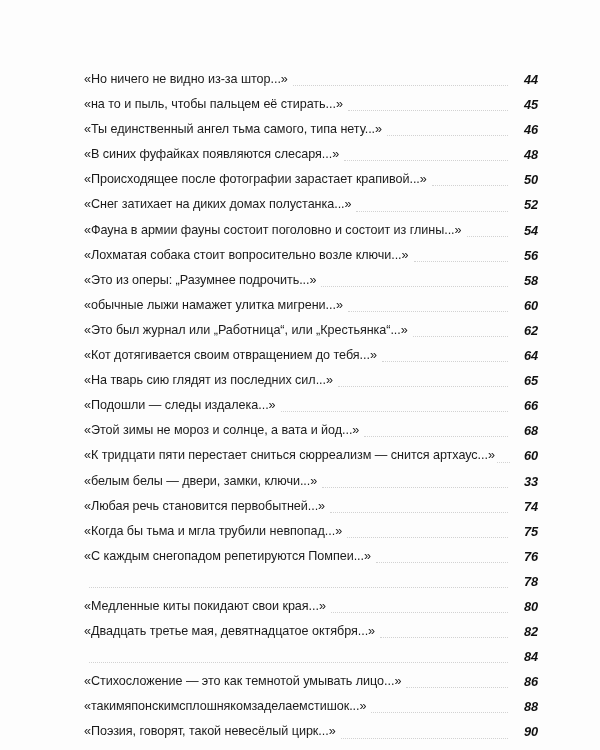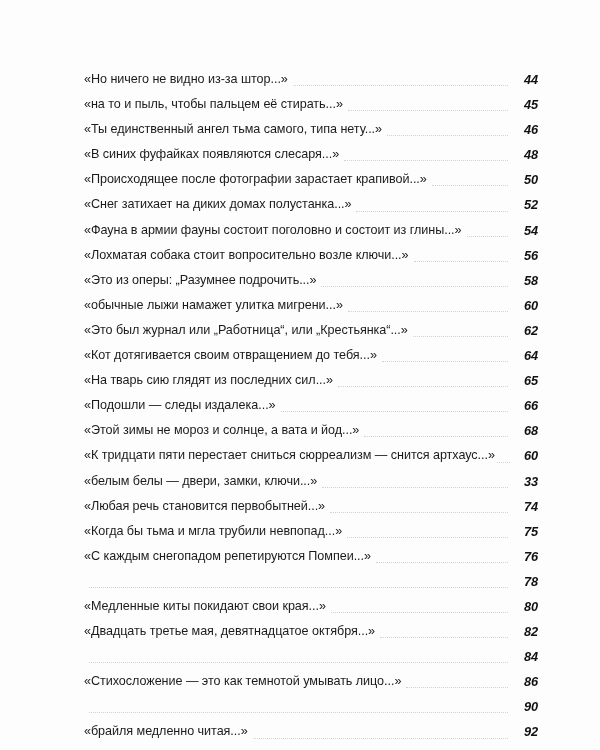--- a/index.html
+++ b/index.html
@@ -205,20 +205,26 @@
       <li class="toc-entry">
         <span class="toc-leader"></span>
         <span class="toc-page">84</span>
       </li>
       <li class="toc-entry">
         <span class="toc-title">«Стихосложение — это как темнотой умывать лицо...»</span>
         <span class="toc-leader"></span>
         <span class="toc-page">86</span>
       </li>
       <li class="toc-entry">
+        <span class="toc-title">«такимяпонскимсплошнякомзаделаемстишок...»</span>
+        <span class="toc-leader"></span>
+        <span class="toc-page">88</span>
+      </li>
+      <li class="toc-entry">
+        <span class="toc-title">«Поэзия, говорят, такой невесёлый цирк...»</span>
         <span class="toc-leader"></span>
         <span class="toc-page">90</span>
       </li>
       <li class="toc-entry">
         <span class="toc-title">«брайля медленно читая...»</span>
         <span class="toc-leader"></span>
         <span class="toc-page">92</span>
       </li>
     </ul>
 </div>

